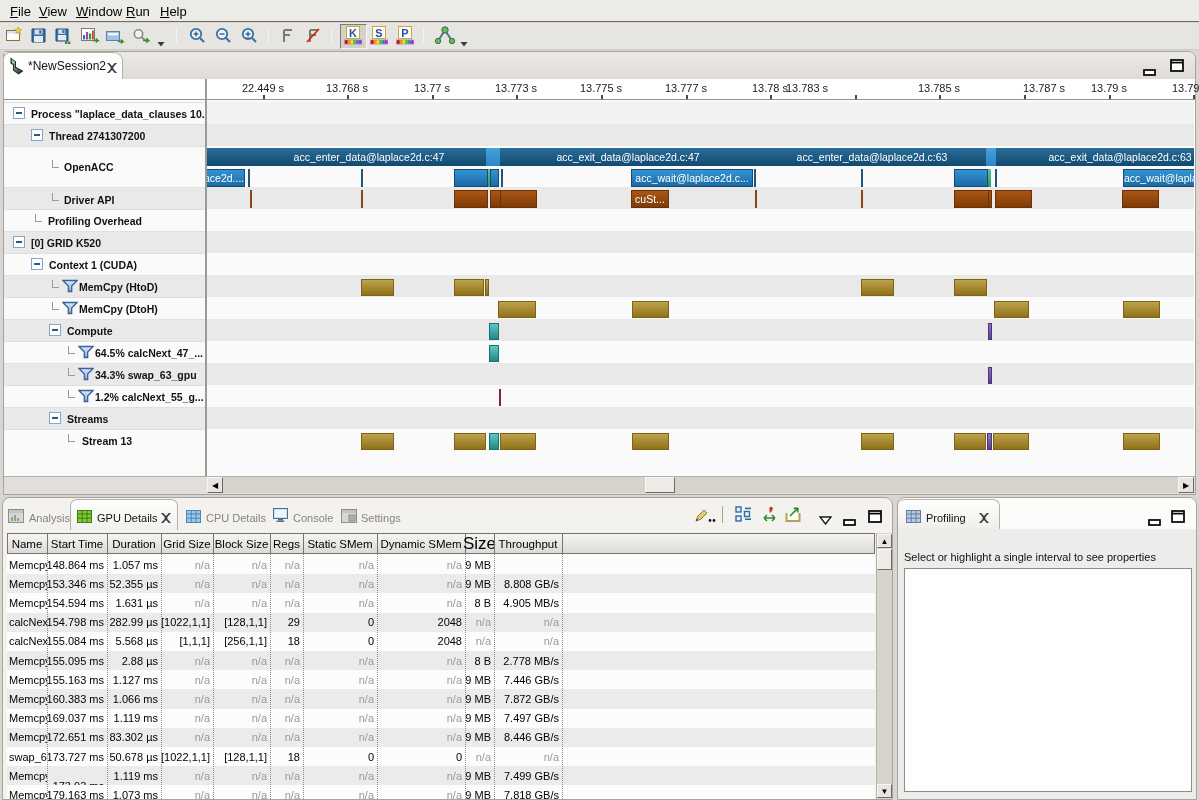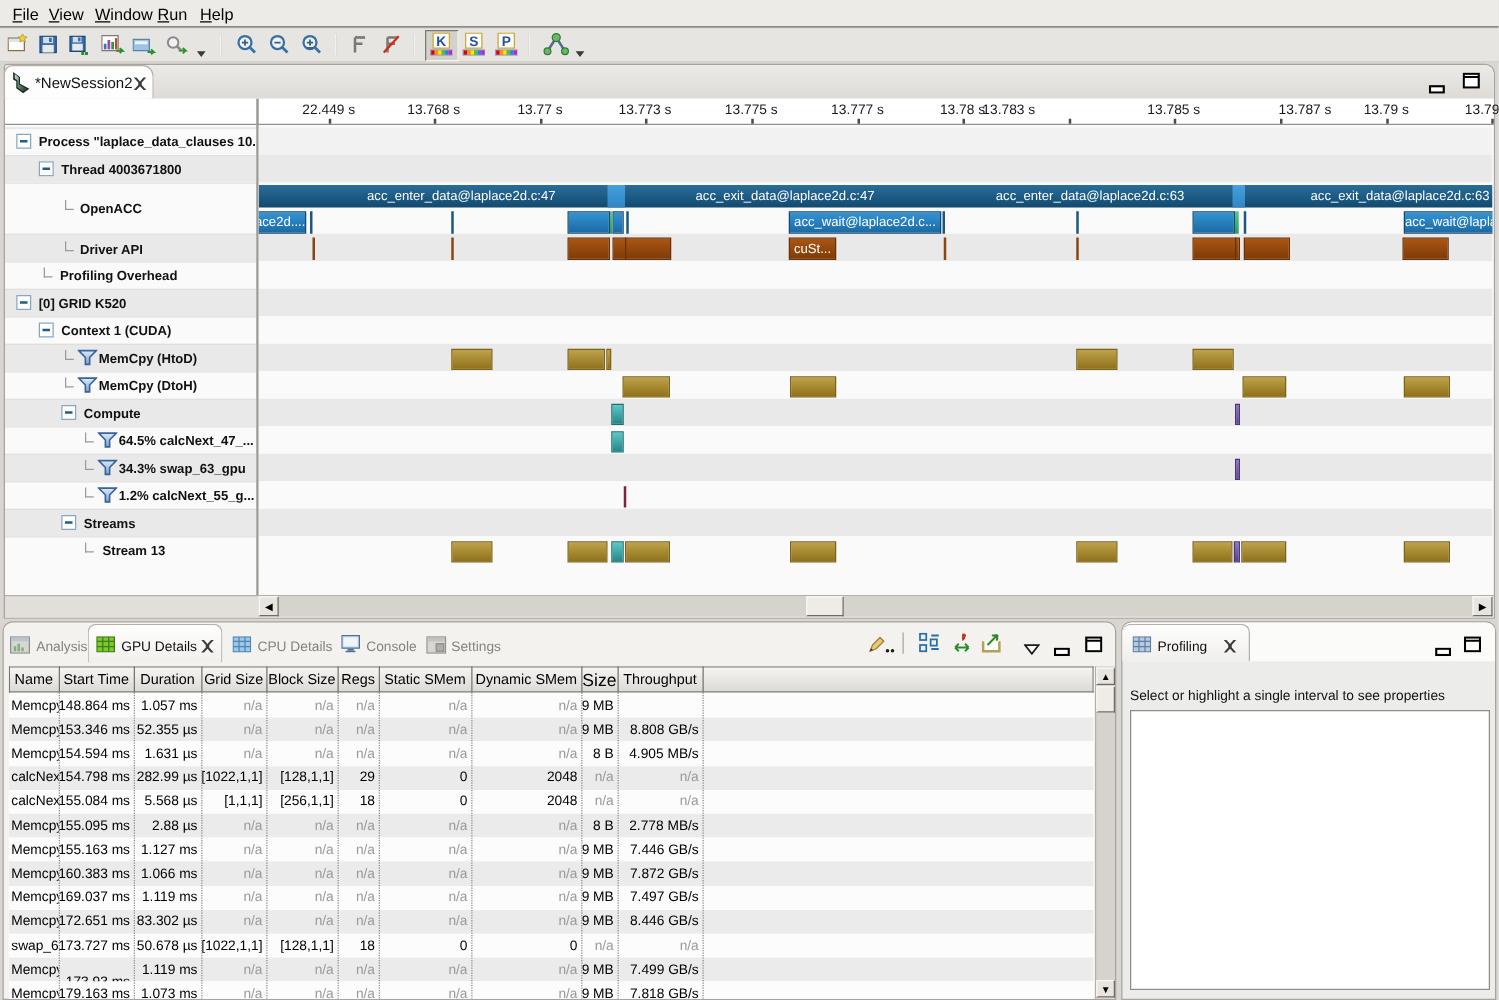--- a/index.html
+++ b/index.html
@@ -192,21 +192,21 @@
     <div class="abs" style="left:0;top:241px;width:201px;height:22px;background:#fafafa;border-top:1px solid #e2e0dd;"></div>
     <div class="abs" style="left:0;top:263px;width:201px;height:22px;background:#e9e9e9;border-top:1px solid #e2e0dd;"></div>
     <div class="abs" style="left:0;top:285px;width:201px;height:22px;background:#fafafa;border-top:1px solid #e2e0dd;"></div>
     <div class="abs" style="left:0;top:307px;width:201px;height:22px;background:#e9e9e9;border-top:1px solid #e2e0dd;"></div>
     <div class="abs" style="left:0;top:329px;width:201px;height:22px;background:#fafafa;border-top:1px solid #e2e0dd;"></div>
     <div class="abs" style="left:9px;top:7px;width:12px;height:12px;background:#fff;border:1px solid #88a6c2;"></div>
     <div class="abs" style="left:12px;top:12px;width:6px;height:2px;background:#1f5c8a;"></div>
     <span class="abs" style="left:27px;top:13.5px;transform:translateY(-50%);font-size:10.5px;font-weight:bold;color:#111;white-space:nowrap;">Process "laplace_data_clauses 10...</span>
     <div class="abs" style="left:27px;top:29px;width:12px;height:12px;background:#fff;border:1px solid #88a6c2;"></div>
     <div class="abs" style="left:30px;top:34px;width:6px;height:2px;background:#1f5c8a;"></div>
-    <span class="abs" style="left:45px;top:35.5px;transform:translateY(-50%);font-size:10.5px;font-weight:bold;color:#111;white-space:nowrap;">Thread 4003671800</span>
+    <span class="abs" style="left:45px;top:35.5px;transform:translateY(-50%);font-size:10.5px;font-weight:bold;color:#111;white-space:nowrap;">Thread 2741307200</span>
     <div class="abs" style="left:48px;top:60px;width:7px;height:8px;border-left:1.5px solid #9a9a9a;border-bottom:1.5px solid #9a9a9a;"></div>
     <span class="abs" style="left:60px;top:67px;transform:translateY(-50%);font-size:10.5px;font-weight:bold;color:#111;white-space:nowrap;">OpenACC</span>
     <div class="abs" style="left:48px;top:93px;width:7px;height:8px;border-left:1.5px solid #9a9a9a;border-bottom:1.5px solid #9a9a9a;"></div>
     <span class="abs" style="left:60px;top:100px;transform:translateY(-50%);font-size:10.5px;font-weight:bold;color:#111;white-space:nowrap;">Driver API</span>
     <div class="abs" style="left:31px;top:114px;width:7px;height:8px;border-left:1.5px solid #9a9a9a;border-bottom:1.5px solid #9a9a9a;"></div>
     <span class="abs" style="left:44px;top:121px;transform:translateY(-50%);font-size:10.5px;font-weight:bold;color:#111;white-space:nowrap;">Profiling Overhead</span>
     <div class="abs" style="left:9px;top:136px;width:12px;height:12px;background:#fff;border:1px solid #88a6c2;"></div>
     <div class="abs" style="left:12px;top:141px;width:6px;height:2px;background:#1f5c8a;"></div>
     <span class="abs" style="left:27px;top:142.5px;transform:translateY(-50%);font-size:10.5px;font-weight:bold;color:#111;white-space:nowrap;">[0] GRID K520</span>
     <div class="abs" style="left:27px;top:158px;width:12px;height:12px;background:#fff;border:1px solid #88a6c2;"></div>
@@ -451,21 +451,21 @@
     <div class="abs" style="left:154px;top:0;width:52px;height:21px;display:flex;align-items:center;justify-content:center;font-size:11.5px;color:#000;">Grid Size</div>
     <div class="abs" style="left:206px;top:0;width:1px;height:21px;background:#767470;"></div>
     <div class="abs" style="left:206px;top:0;width:57px;height:21px;display:flex;align-items:center;justify-content:center;font-size:11.5px;color:#000;">Block Size</div>
     <div class="abs" style="left:263px;top:0;width:1px;height:21px;background:#767470;"></div>
     <div class="abs" style="left:263px;top:0;width:33px;height:21px;display:flex;align-items:center;justify-content:center;font-size:11.5px;color:#000;">Regs</div>
     <div class="abs" style="left:296px;top:0;width:1px;height:21px;background:#767470;"></div>
     <div class="abs" style="left:296px;top:0;width:74px;height:21px;display:flex;align-items:center;justify-content:center;font-size:11.5px;color:#000;">Static SMem</div>
     <div class="abs" style="left:370px;top:0;width:1px;height:21px;background:#767470;"></div>
     <div class="abs" style="left:370px;top:0;width:88px;height:21px;display:flex;align-items:center;justify-content:center;font-size:11.5px;color:#000;">Dynamic SMem</div>
     <div class="abs" style="left:458px;top:0;width:1px;height:21px;background:#767470;"></div>
-    <div class="abs" style="left:458px;top:0;width:29px;height:21px;display:flex;align-items:center;justify-content:center;font-size:14px;color:#000;">Size</div>
+    <div class="abs" style="left:458px;top:0;width:29px;height:21px;display:flex;align-items:center;justify-content:center;font-size:17px;color:#000;">Size</div>
     <div class="abs" style="left:487px;top:0;width:1px;height:21px;background:#767470;"></div>
     <div class="abs" style="left:487px;top:0;width:68px;height:21px;display:flex;align-items:center;justify-content:center;font-size:11.5px;color:#000;">Throughput</div>
     <div class="abs" style="left:555px;top:0;width:1px;height:21px;background:#767470;"></div>
     <div class="abs" style="left:0;top:22.0px;width:868px;height:19.2px;background:#fcfcfc;"></div>
     <div class="abs" style="left:0px;top:22.0px;width:40px;height:19.2px;overflow:hidden;display:flex;align-items:center;font-size:11px;color:#000;padding-left:2px;white-space:nowrap;">Memcpy</div>
     <div class="abs" style="left:40px;top:22.0px;width:60px;height:19.2px;overflow:hidden;">
       <span style="position:absolute;right:3px;top:50%;transform:translateY(-50%);font-size:11px;color:#000;white-space:nowrap;">148.864 ms</span>
     </div>
     <div class="abs" style="left:100px;top:22.0px;width:54px;height:19.2px;overflow:hidden;">
       <span style="position:absolute;right:3px;top:50%;transform:translateY(-50%);font-size:11px;color:#000;white-space:nowrap;">1.057 ms</span>

